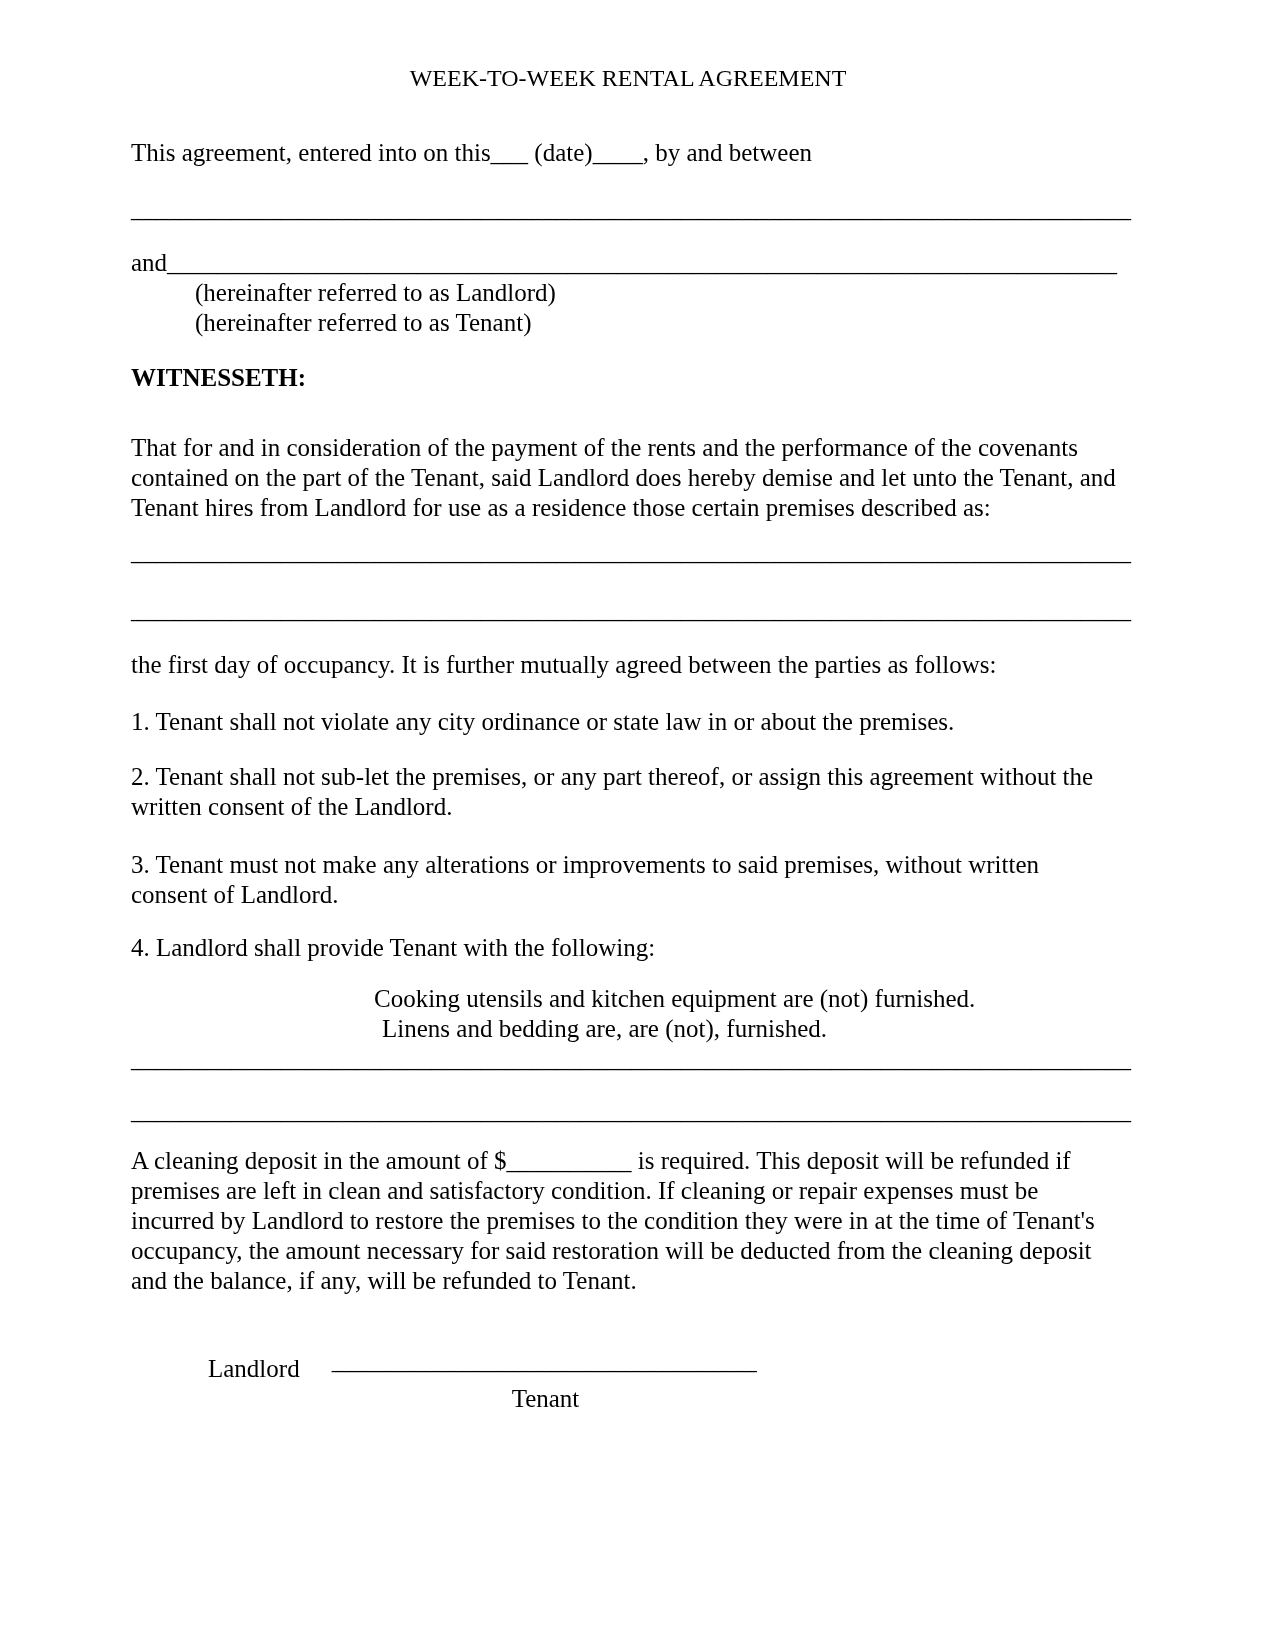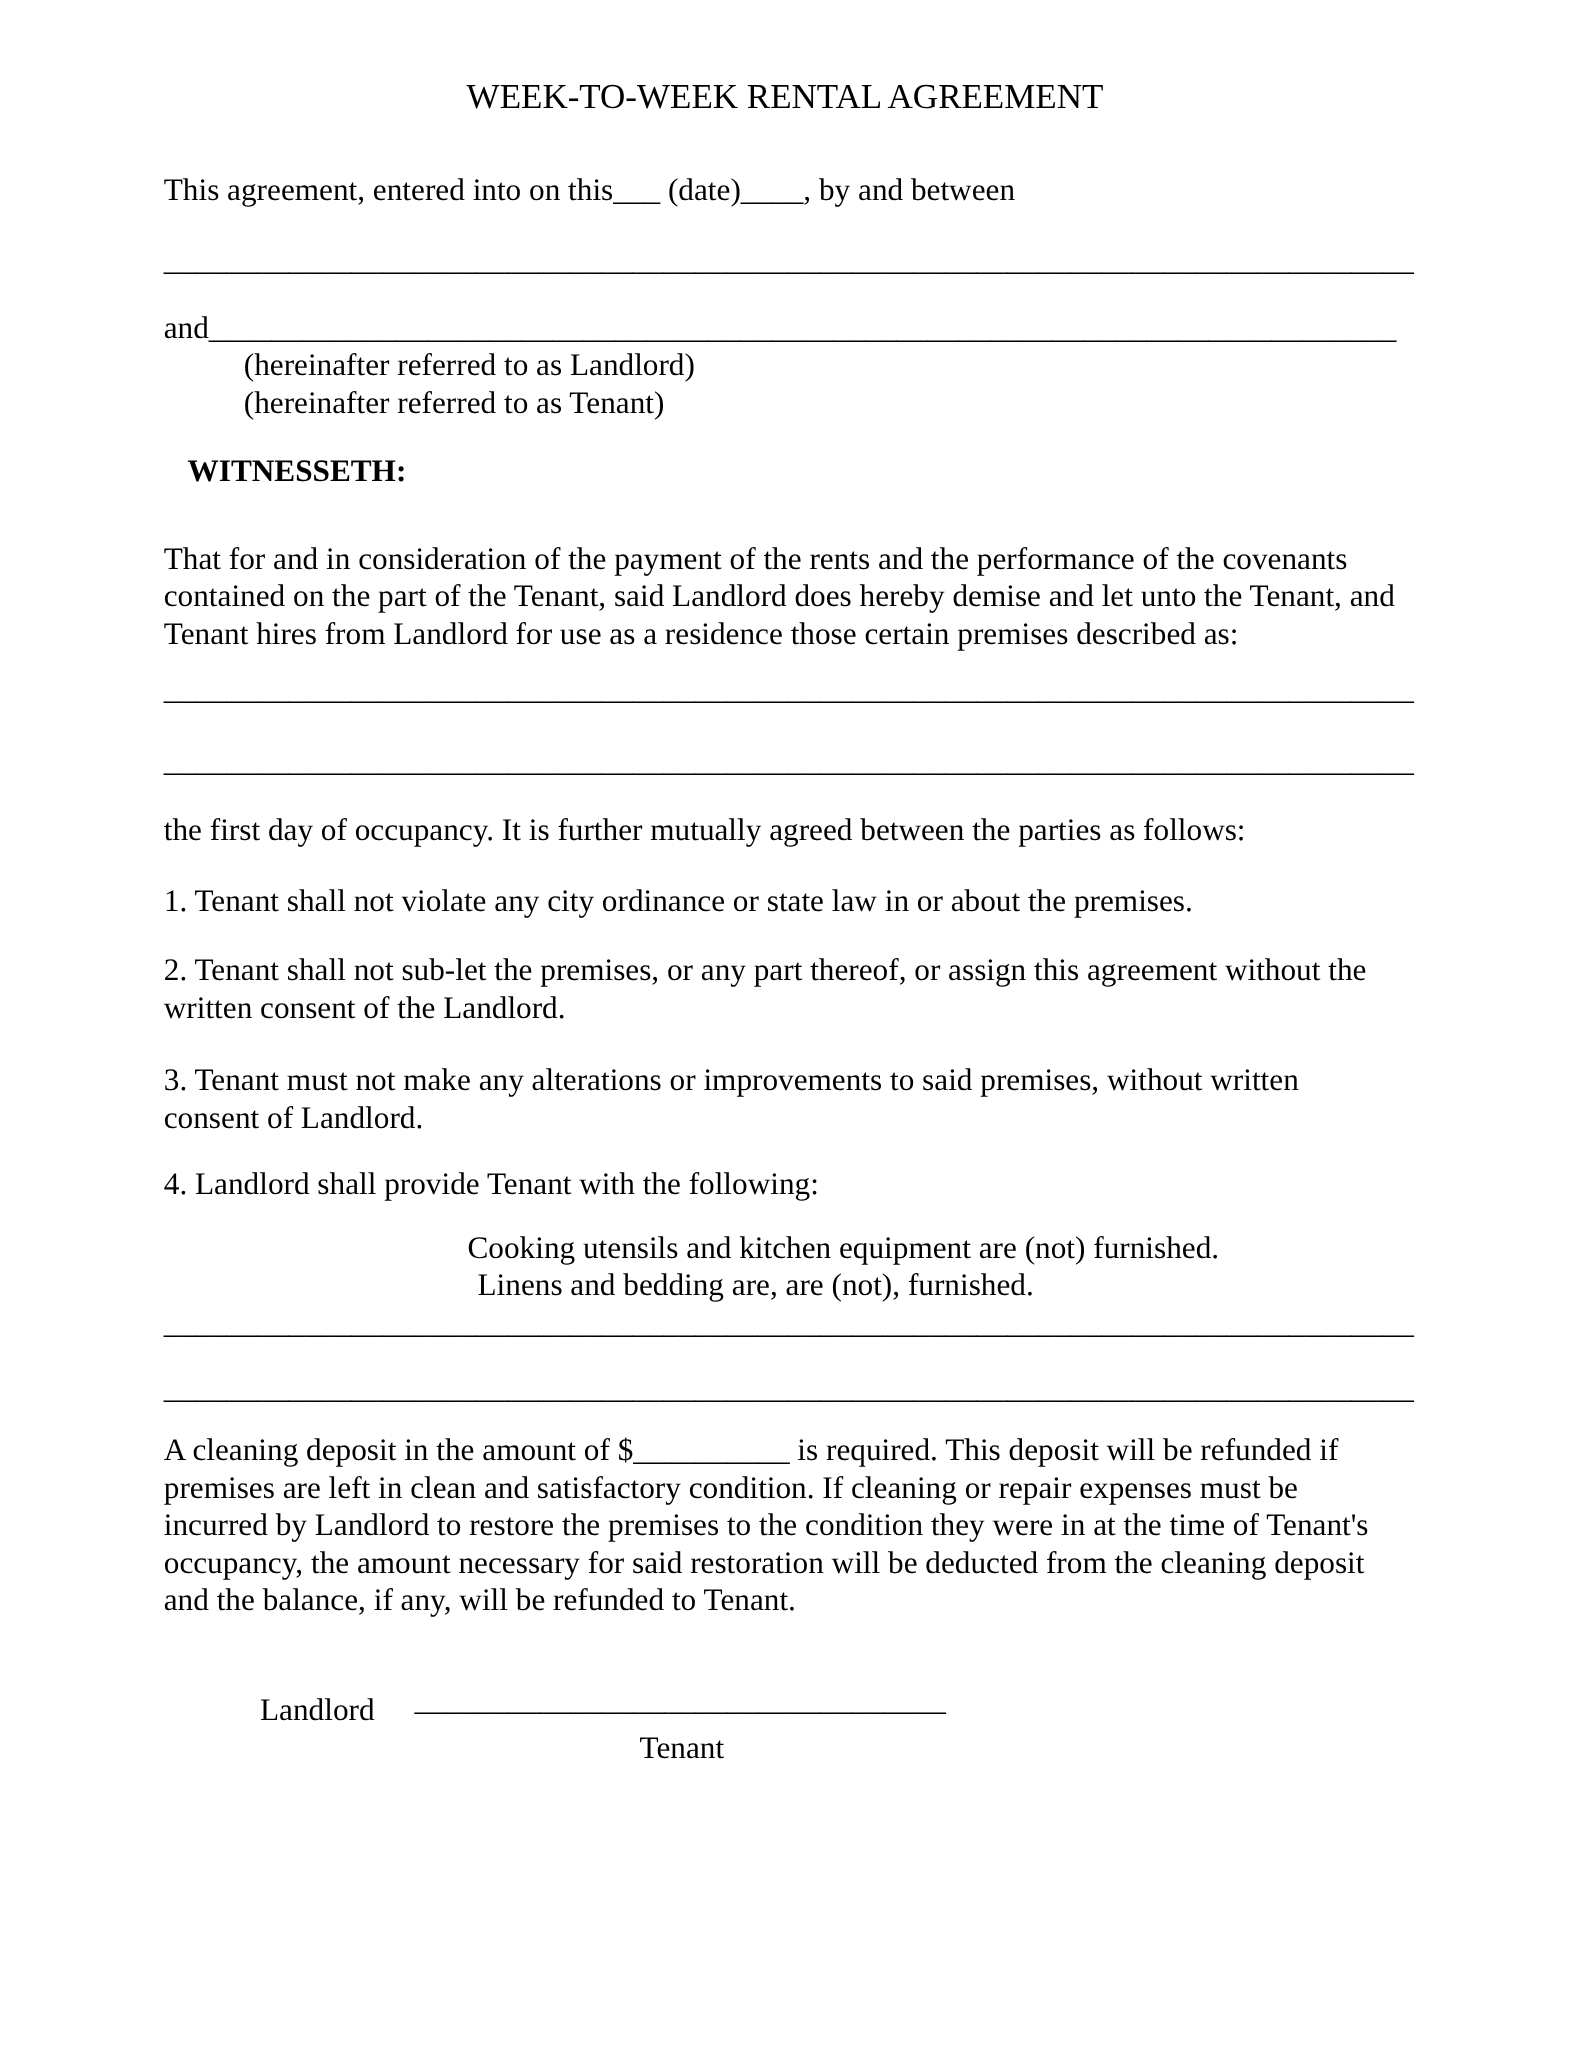--- a/index.html
+++ b/index.html
@@ -16,36 +16,36 @@
     padding: 60px 0 0 131px;
     overflow: hidden;
     font-family: "Liberation Serif", "DejaVu Serif", serif;
     font-size: 25px;
     line-height: 30px;
     color: #000000;
   }
   .title {
     width: 994px;
     text-align: center;
-    font-size: 28px;
+    font-size: 24px;
     line-height: 36px;
     white-space: pre;
   }
   .line {
     white-space: pre;
   }
   .bold { font-weight: bold; }
   .caption { padding-left: 64px; }
   .indent-cooking { padding-left: 243px; }
   .indent-linens  { padding-left: 251px; }
 
   .mt-intro     { margin-top: 42px; }
   .mt-blank1    { margin-top: 26px; }
   .mt-and       { margin-top: 24px; }
-  .mt-wit       { margin-top: 25px; margin-left: 19px; }
+  .mt-wit       { margin-top: 25px; }
   .mt-consid    { margin-top: 40px; }
   .mt-premblank { margin-top: 14px; }
   .mt-addrblank { margin-top: 28px; }
   .mt-tenancy   { margin-top: 35px; }
   .mt-rental    { margin-top: 28px; }
   .mt-firstday  { margin-top: 25px; }
   .mt-c1        { margin-top: 27px; }
   .mt-c2        { margin-top: 25px; }
   .mt-c3        { margin-top: 28px; }
   .mt-c4        { margin-top: 23px; }

